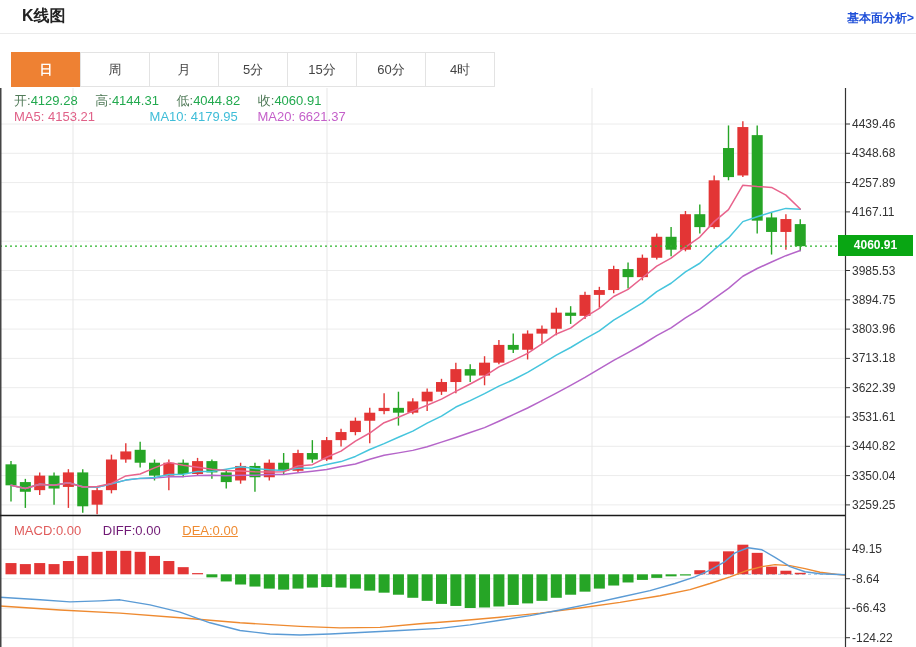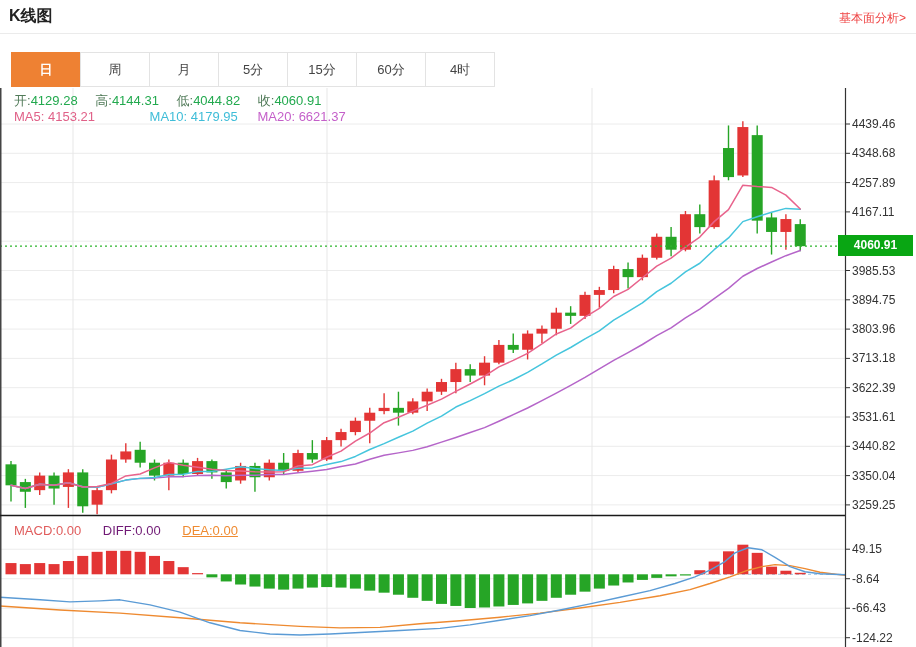--- a/index.html
+++ b/index.html
@@ -1,22 +1,22 @@
 <!DOCTYPE html>
 <html><head>
 <meta charset="utf-8">
 <style>
   * { margin:0; padding:0; box-sizing:border-box; }
   html,body { background:#fff; }
   #app {
     position:relative; width:916px; height:647px; overflow:hidden;
     background:#fff; font-family:"Liberation Sans","DejaVu Sans",sans-serif;
   }
-  .page-title { position:absolute; left:9px; top:6px; font-size:16px; font-weight:bold; color:#222;text-align:center; }
-  .analysis-link { position:absolute; right:10px; top:10px; font-size:12px; color:#ef4444; text-decoration:none; cursor:pointer; }
+  .page-title { position:absolute; left:22px; top:6px; font-size:16px; font-weight:bold; color:#222;text-align:center; }
+  .analysis-link { position:absolute; right:2px; top:10px; font-size:12px; color:#1d4ed8; text-decoration:none; cursor:pointer;font-weight:bold; }
   .title-divider { position:absolute; left:0; top:33px; width:916px; height:1px; background:#ebebeb; }
 
   .tabs { position:absolute; left:11px; top:52px; display:flex; }
   .tab {
     width:70px; height:35px; line-height:33px; text-align:center; font-size:13px; color:#444;
     background:#fff; border:1px solid #e3e3e3; margin-left:-1px; cursor:pointer; user-select:none;
   }
   .tab:first-child { margin-left:0; }
   .tab.active { background:#ee8133; border-color:#ee8133; color:#fff; font-weight:bold; }
 

